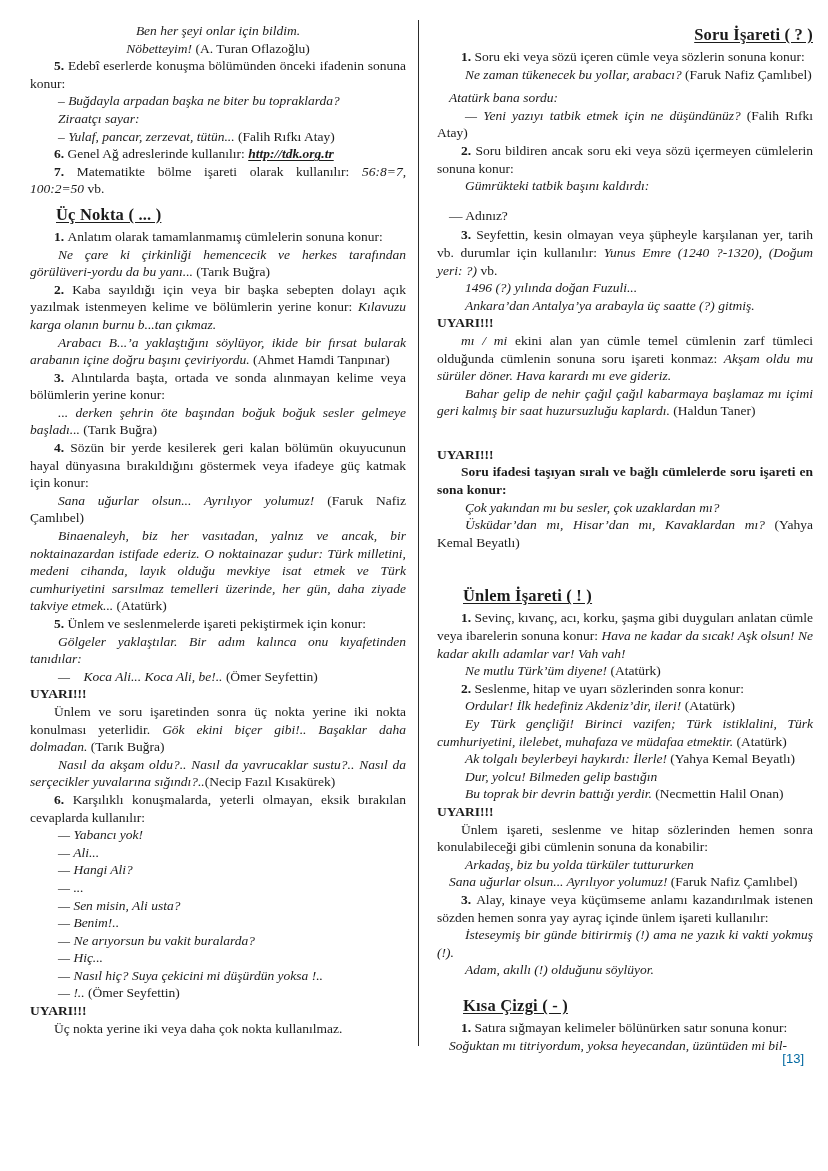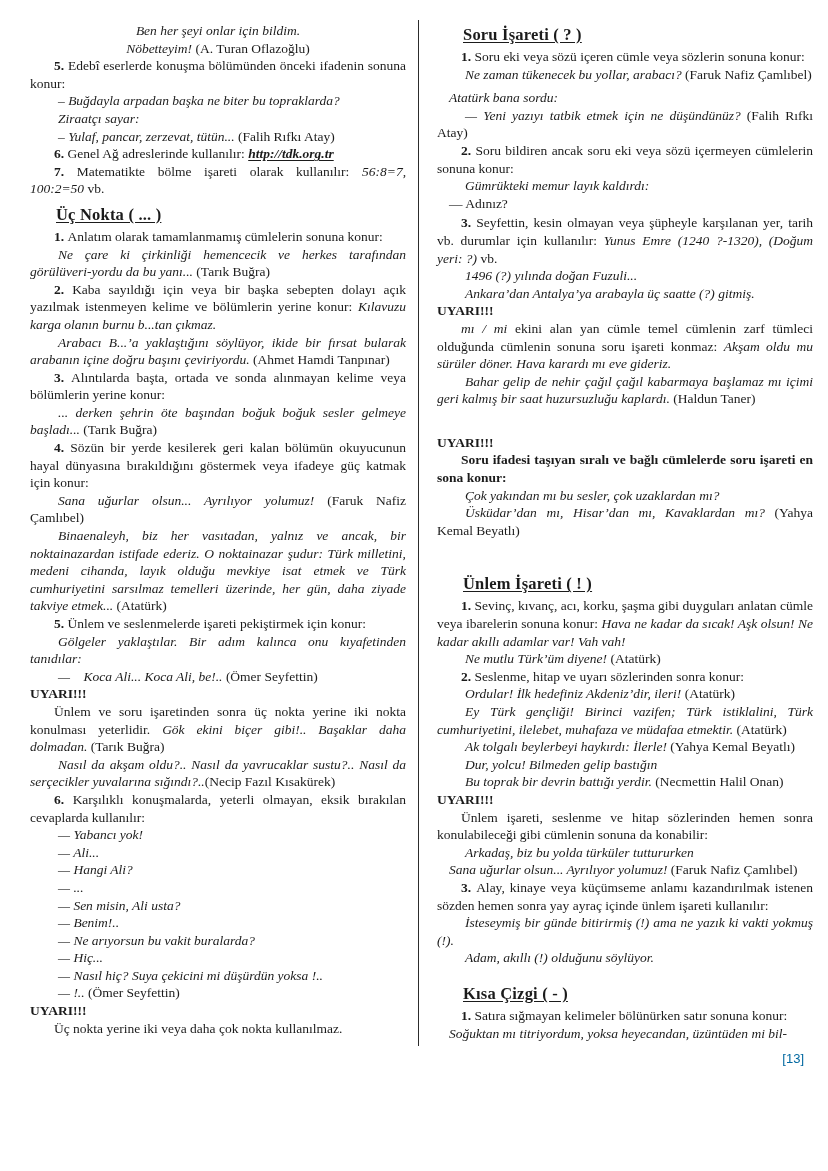--- a/index.html
+++ b/index.html
@@ -69,28 +69,28 @@
       <div class="blk ex"><span class="it">— Benim!..</span></div>
       <div class="blk ex"><span class="it">— Ne arıyorsun bu vakit buralarda?</span></div>
       <div class="blk ex"><span class="it">— Hiç...</span></div>
       <div class="blk ex"><span class="it">— Nasıl hiç? Suya çekicini mi düşürdün yoksa !..</span></div>
       <div class="blk ex"><span class="it">— !..</span><span class=""> (Ömer Seyfettin)</span></div>
       <div class="blk uyari"><span class="bd">UYARI!!!</span></div>
       <div class="blk p"><span class="">Üç nokta yerine iki veya daha çok nokta kullanılmaz.</span></div>
     </div>
   <div class="divider"></div>
   <div class="col" id="col-right">
-      <div class="blk h" style="margin-top: 2px;"><span class="bd un">Soru İşareti ( ? )</span></div>
+      <div class="blk h" style="margin-top: 2px; text-align: right;"><span class="bd un">Soru İşareti ( ? )</span></div>
       <div class="blk p"><span class="bd">1. </span><span class="">Soru eki veya sözü içeren cümle veya sözlerin sonuna konur:</span></div>
       <div class="blk ex"><span class="it">Ne zaman tükenecek bu yollar, arabacı?</span><span class=""> (Faruk Nafiz Çamlıbel)</span></div>
       <div class="blk ex2" style="margin-top: 6px;"><span class="it">Atatürk bana sordu:</span></div>
       <div class="blk ex"><span class="it">— Yeni yazıyı tatbik etmek için ne düşündünüz?</span><span class=""> (Falih Rıfkı Atay)</span></div>
       <div class="blk p"><span class="bd">2. </span><span class="">Soru bildiren ancak soru eki veya sözü içermeyen cümlelerin sonuna konur:</span></div>
-      <div class="blk ex"><span class="it">Gümrükteki memur layık kaldırdı:</span></div>
-      <div class="blk ex2" style="margin-top: 0;"><span class="">— Adınız?</span></div>
+      <div class="blk ex"><span class="it">Gümrükteki tatbik başını kaldırdı:</span></div>
+      <div class="blk ex2" style="margin-top: 12px;"><span class="">— Adınız?</span></div>
       <div class="blk p" style="margin-top: 2px;"><span class="bd">3. </span><span class="">Seyfettin, kesin olmayan veya şüpheyle karşılanan yer, tarih vb. durumlar için kullanılır: </span><span class="it">Yunus Emre (1240 ?-1320), (Doğum yeri: ?)</span><span class=""> vb.</span></div>
       <div class="blk ex"><span class="it">1496 (?) yılında doğan Fuzuli...</span></div>
       <div class="blk ex"><span class="it">Ankara’dan Antalya’ya arabayla üç saatte (?) gitmiş.</span></div>
       <div class="blk uyari"><span class="bd">UYARI!!!</span></div>
       <div class="blk p"><span class="it">mı / mi</span><span class=""> ekini alan yan cümle temel cümlenin zarf tümleci olduğunda cümlenin sonuna soru işareti konmaz: </span><span class="it">Akşam oldu mu sürüler döner. Hava karardı mı eve gideriz.</span></div>
       <div class="blk ex"><span class="it">Bahar gelip de nehir çağıl çağıl kabarmaya başlamaz mı içimi geri kalmış bir saat huzursuzluğu kaplardı.</span><span class=""> (Haldun Taner)</span></div>
       <div class="blk gap" style="height: 26px;"></div>
       <div class="blk uyari"><span class="bd">UYARI!!!</span></div>
       <div class="blk p"><span class="bd">Soru ifadesi taşıyan sıralı ve bağlı cümlelerde soru işareti en sona konur:</span></div>
       <div class="blk ex"><span class="it">Çok yakından mı bu sesler, çok uzaklardan mı?</span></div>

